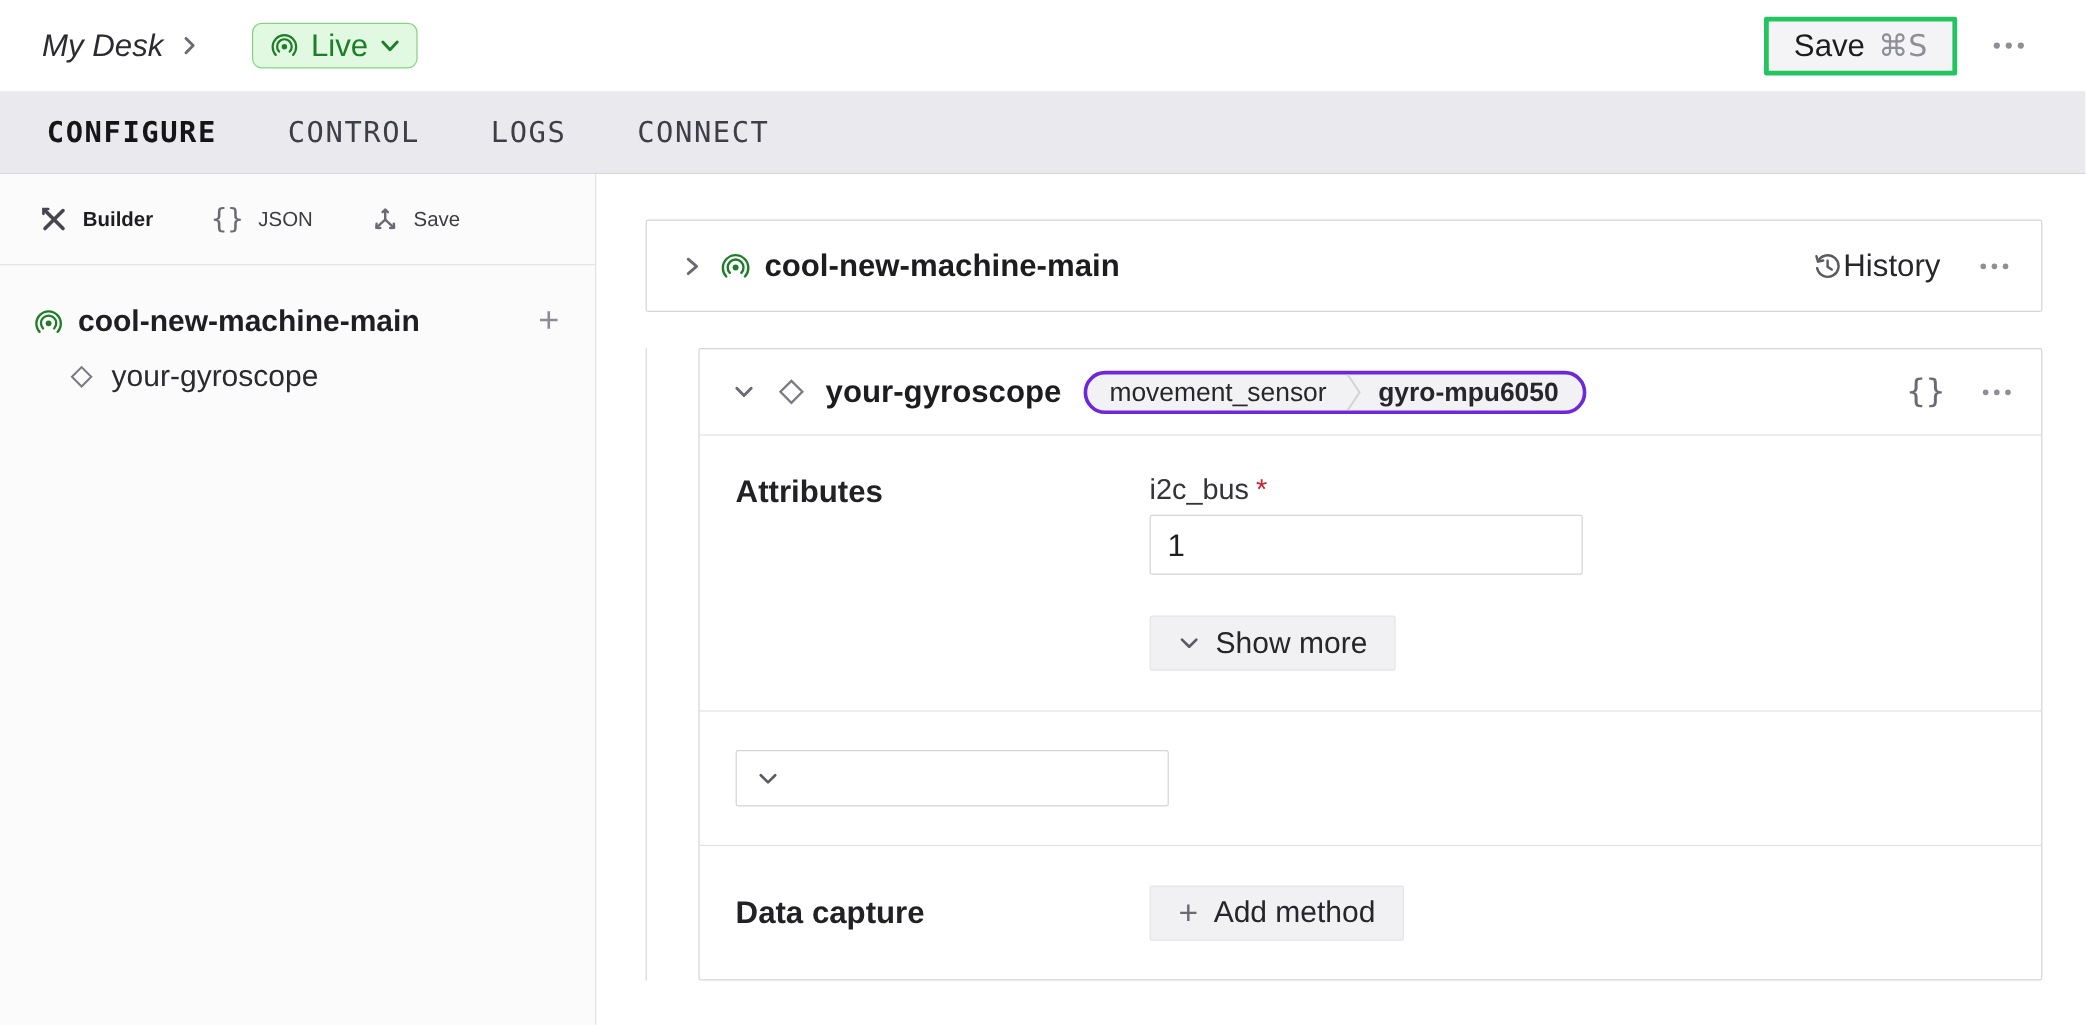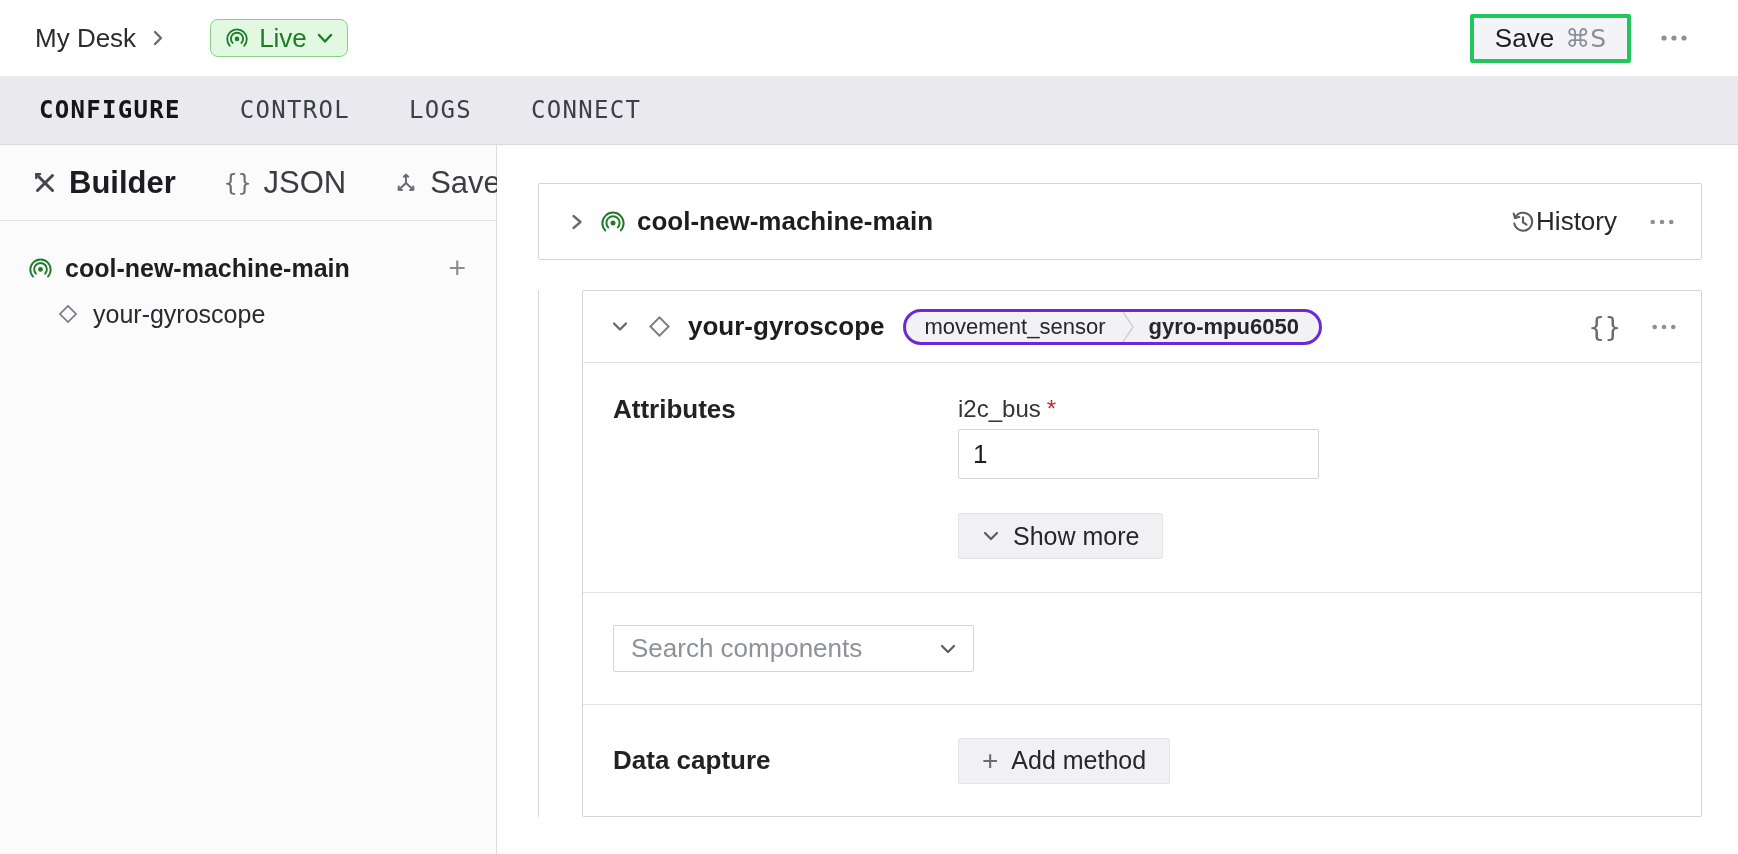--- a/index.html
+++ b/index.html
@@ -3,21 +3,21 @@
 <meta charset="utf-8">
 <style>
   * { margin:0; padding:0; box-sizing:border-box; }
   html,body { width:1738px; height:854px; overflow:hidden; background:#ffffff;
               font-family:"Liberation Sans", sans-serif; color:#232326; }
   .app { width:1738px; height:854px; display:flex; flex-direction:column; }
 
   
   .topbar { height:76px; flex:0 0 76px; display:flex; align-items:center;
             padding:0 50px 0 35px; background:#fff; }
-  .crumb-root { font-size:26px; color:#2b2b30; cursor:pointer; }
+  .crumb-root { font-size:26px; color:#2b2b30; cursor:pointer;font-style:italic; }
   .crumb-sep { margin:0 14px; display:flex; align-items:center; }
   .crumb-current { font-size:26px; font-weight:700; color:#1d1d20; }
   .live-badge { margin-left:30px; height:38px; display:inline-flex; align-items:center;
                 gap:10px; padding:0 14px; background:#e1f8e1; border:1px solid #86d386;
                 border-radius:8px; cursor:pointer; }
   .live-badge .live-label { font-size:26px; color:#1d7d28; }
   .spacer { flex:1; }
   .save-btn { height:49px; display:inline-flex; align-items:center; gap:11px;
               padding:0 21px; background:#f4f4f6; border:4px solid #22c55e;
               border-radius:2px; cursor:pointer; margin-right:29px; }
@@ -33,21 +33,21 @@
   .tab.active { font-weight:700; color:#151517; }
 
   
   .content { flex:1; display:flex; min-height:0; }
 
   
   .sidebar { width:497px; flex:0 0 497px; background:#fbfbfc; border-right:1px solid #dcdce0; }
   .mode-row { height:76px; border-bottom:1px solid #e2e2e7; display:flex;
               align-items:center; padding:0 33px; gap:48px; }
   .mode-item { display:flex; align-items:center; gap:12px; cursor:pointer; }
-  .mode-label { font-size:31px; color:#3c3c43; }
+  .mode-label { font-size:17px; color:#3c3c43; }
   .mode-item.active .mode-label { font-weight:700; color:#1d1d20; }
   .braces-glyph { font-family:"DejaVu Sans Mono", monospace; font-size:23px; color:#6a6a73; }
   .tree { padding-top:24px; }
   .tree-row { height:46px; display:flex; align-items:center; padding:0 30px 0 28px; cursor:pointer; }
   .tree-root-label { margin-left:12px; font-size:25px; font-weight:700; color:#1f1f23; }
   .tree-add { margin-left:auto; font-size:30px; font-weight:400; color:#8d8d96; line-height:1;
               background:none; border:none; cursor:pointer; }
   .tree-row.child { padding-left:57px; }
   .tree-child-label { margin-left:14px; font-size:25px; color:#2a2a2f; }
 
@@ -290,21 +290,20 @@
                       <polyline points="3,3 9,9 15,3" fill="none" stroke="#5b5b63" stroke-width="2.2" stroke-linecap="round" stroke-linejoin="round"></polyline>
                     </svg>
                   <span class="btn-label">Show more</span>
                 </button>
               </div>
             </div>
           </div>
 
           <div class="section sec-depends">
             <div class="select-box">
-              <span class="select-placeholder">Search components</span>
               <svg width="18" height="12" viewBox="0 0 18 12">
                   <polyline points="3,3 9,9 15,3" fill="none" stroke="#5b5b63" stroke-width="2.2" stroke-linecap="round" stroke-linejoin="round"></polyline>
                 </svg>
             </div>
           </div>
 
           <div class="section sec-capture">
             <div class="section-label">Data capture</div>
             <button class="ghost-btn">
               <span class="plus-glyph">+</span>

